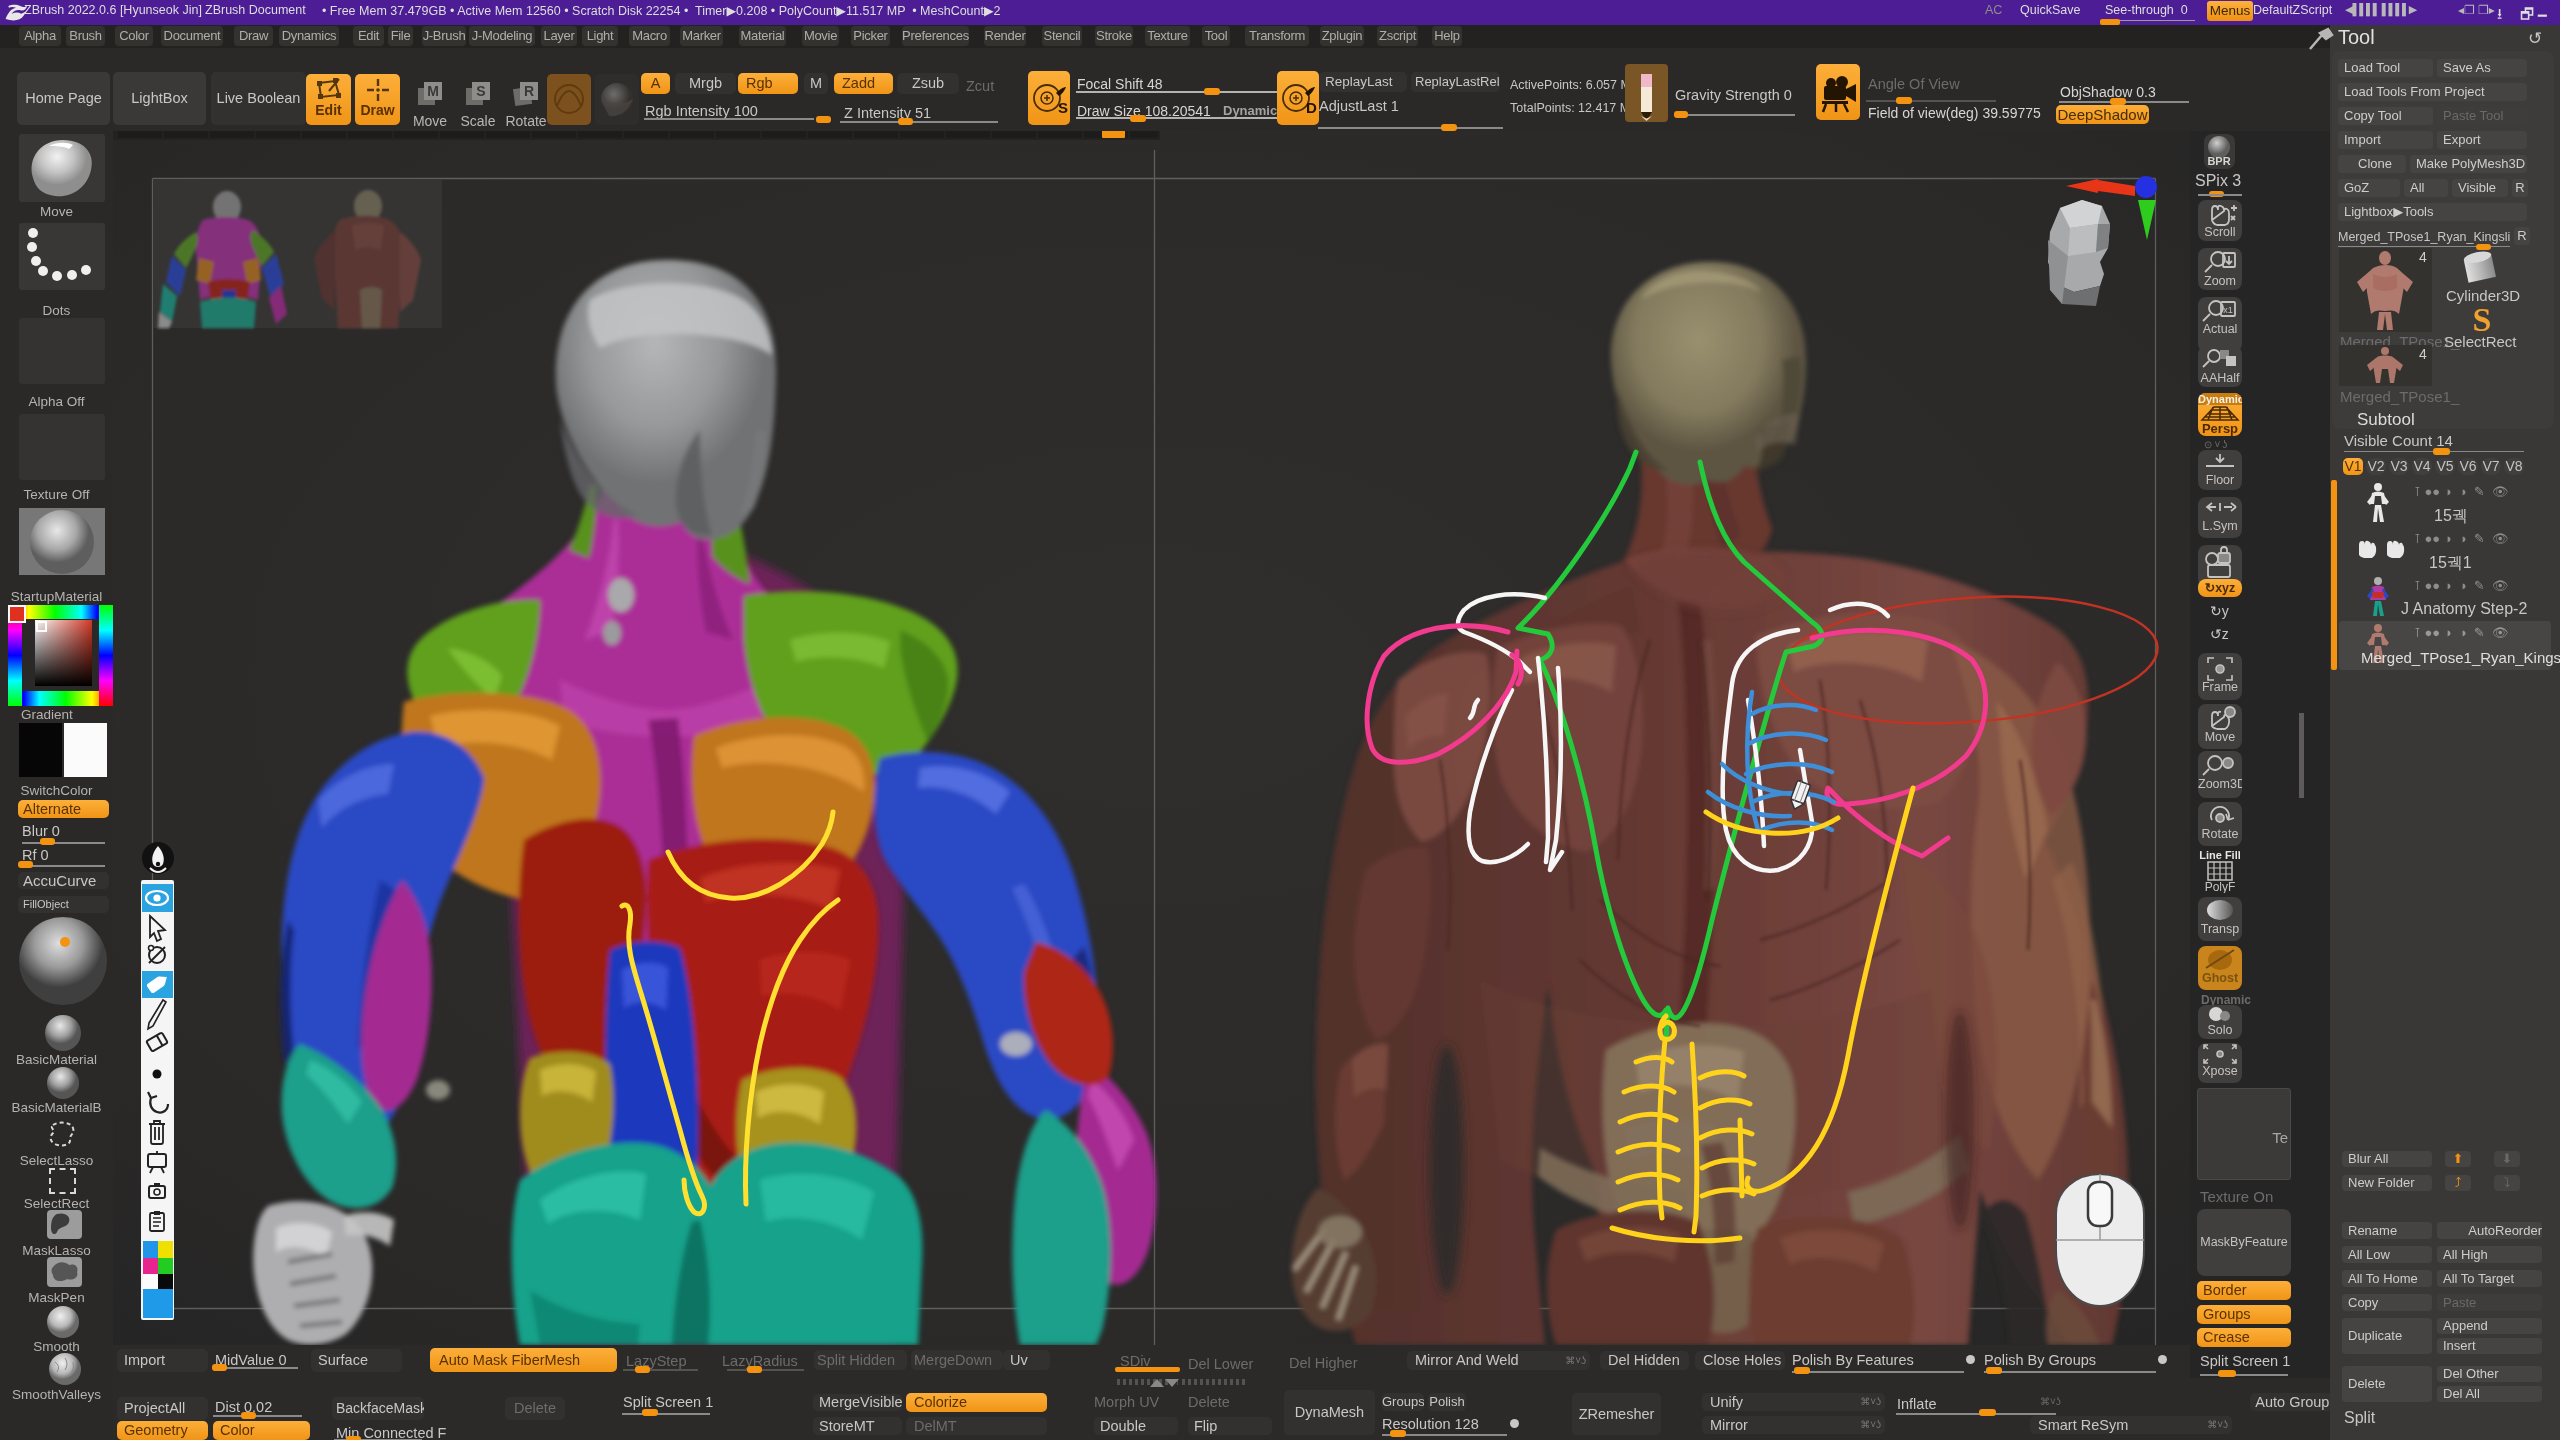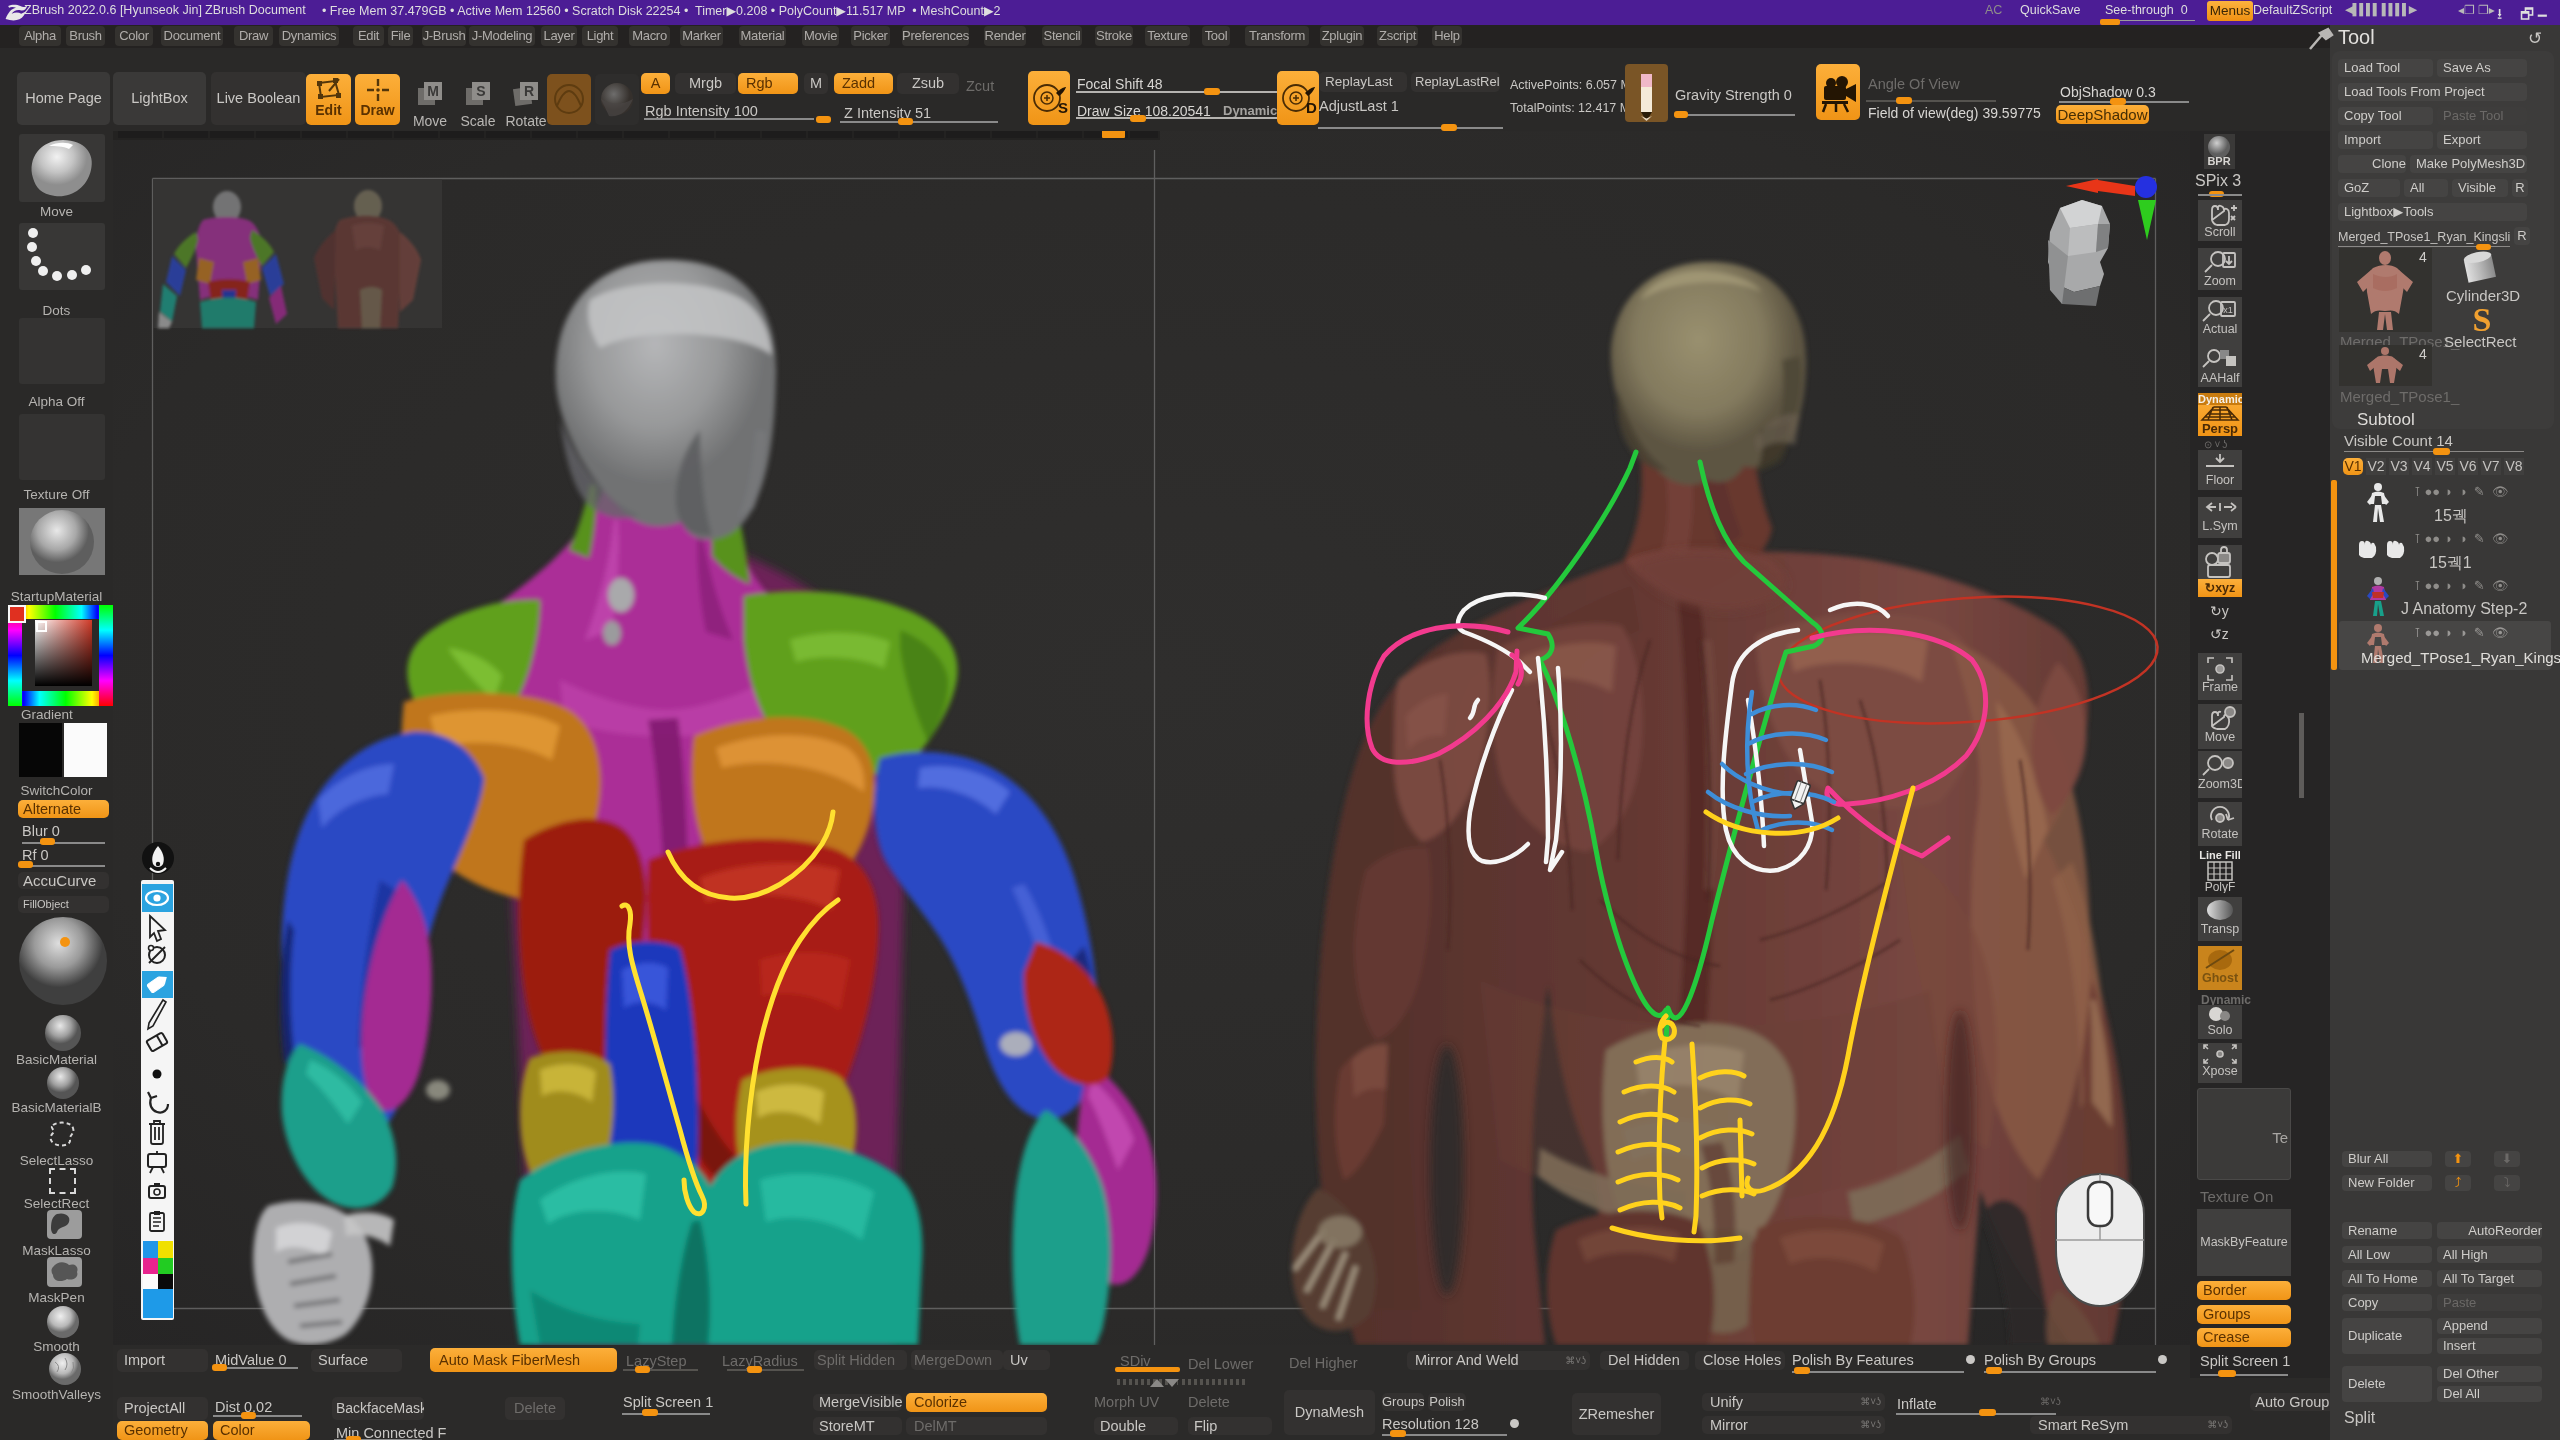--- a/index.html
+++ b/index.html
@@ -28,21 +28,21 @@
 #canvas { position:absolute; left:113px; top:131px; width:2077px; height:1214px; background:#2c2b2b; overflow:hidden; }
 
 #leftbar { position:absolute; left:0; top:131px; width:113px; height:1309px; background:#2a2928; z-index:3; }
 .thumb { position:absolute; left:19px; width:86px; background:#383736; border-radius:3px; }
 .tlabel { position:absolute; width:113px; left:0; text-align:center; color:#b5b3b0; font-size:13.5px; white-space:nowrap; }
 
 #rightgap { position:absolute; left:2190px; top:131px; width:140px; height:1247px; background:#262525; z-index:3; }
 #rightpanel { position:absolute; left:2330px; top:25px; width:230px; height:1415px; background:#393837; z-index:4; }
 .rbtn { position:absolute; background:#454443; border-radius:4px; color:#cfcdca; font-size:13px; text-align:center; overflow:hidden; white-space:nowrap; }
 .rbtn.dim { color:#6b6967; background:#3e3d3c; }
-.sbtn { position:absolute; background:#403f3e; border-radius:0; color:#c5c3c0; font-size:12.5px; text-align:center; overflow:hidden; } .sbtn.orange { background:linear-gradient(#fcaf3a,#f09416); color:#452e05; }
+.sbtn { position:absolute; background:#403f3e; border-radius:8px; color:#c5c3c0; font-size:12.5px; text-align:center; overflow:hidden; } .sbtn.orange { background:linear-gradient(#fcaf3a,#f09416); color:#452e05; }
 
 #bottombar { position:absolute; left:0; top:1345px; width:2560px; height:95px; background:#2b2a29; z-index:1; }
 .ico { position:absolute; }
 </style>
 </head>
 <body>
 <div id="root">
   <div id="titlebar">
     <svg class="abs" style="left:3px;top:2px" width="26" height="21" viewBox="0 0 30 21">
         <path d="M3 18 C6 10 10 6 15 5 C12 4 9 4 7 5 L6 3 C10 1 16 1 20 3 C24 5 26 4 28 2 C27 7 24 9 20 8 C16 7 12 9 10 12 C14 10 18 10 21 12 L27 9 L24 14 C20 20 12 21 3 18 Z" fill="#e8e8e8"></path>
@@ -978,21 +978,21 @@
     <div class="lbl" style="left:8px;top:1px;font-size:20px;color:#e2e0dd">Tool</div>
     <div class="lbl" style="left:198px;top:3px;font-size:17px">↺</div>
     <div class="abs" style="left:2px;top:26px;width:222px;height:378px;background:#3d3c3b;border-radius:8px"></div>
     <div class="rbtn" style="left:8px;top:34px;width:95px;height:18px;line-height:18px;text-align:left;padding-left:6px">Load Tool</div>
     <div class="rbtn" style="left:107px;top:34px;width:90px;height:18px;line-height:18px;text-align:left;padding-left:6px">Save As</div>
     <div class="rbtn" style="left:8px;top:58px;width:189px;height:18px;line-height:18px;text-align:left;padding-left:6px">Load Tools From Project</div>
     <div class="rbtn" style="left:8px;top:82px;width:95px;height:18px;line-height:18px;text-align:left;padding-left:6px">Copy Tool</div>
     <div class="rbtn dim" style="left:107px;top:82px;width:90px;height:18px;line-height:18px;text-align:left;padding-left:6px">Paste Tool</div>
     <div class="rbtn" style="left:8px;top:106px;width:95px;height:18px;line-height:18px;text-align:left;padding-left:6px">Import</div>
     <div class="rbtn" style="left:107px;top:106px;width:90px;height:18px;line-height:18px;text-align:left;padding-left:6px">Export</div>
-    <div class="rbtn" style="left:8px;top:130px;width:68px;height:18px;line-height:18px;text-align:right;padding-left:6px">Clone</div>
+    <div class="rbtn" style="left:8px;top:130px;width:68px;height:18px;line-height:18px;text-align:center;padding-left:6px">Clone</div>
     <div class="rbtn" style="left:80px;top:130px;width:117px;height:18px;line-height:18px;text-align:left;padding-left:6px">Make PolyMesh3D</div>
     <div class="rbtn" style="left:8px;top:154px;width:62px;height:18px;line-height:18px;text-align:left;padding-left:6px">GoZ</div>
     <div class="rbtn" style="left:74px;top:154px;width:44px;height:18px;line-height:18px;text-align:left;padding-left:6px">All</div>
     <div class="rbtn" style="left:122px;top:154px;width:56px;height:18px;line-height:18px;text-align:left;padding-left:6px">Visible</div>
     <div class="rbtn" style="left:182px;top:154px;width:16px;height:18px;line-height:18px">R</div>
     <div class="rbtn" style="left:8px;top:178px;width:189px;height:18px;line-height:18px;text-align:left;padding-left:6px">Lightbox▶Tools</div>
     <div class="lbl" style="left:8px;top:205px;font-size:12.5px">Merged_TPose1_Ryan_Kingsli</div>
     <div class="abs" style="left:8px;top:221px;width:172px;height:1px;background:#8a8886"></div>
     <div class="sl-handle" style="left:146px;top:219px;width:15px;height:6px"></div>
     <div class="rbtn" style="left:184px;top:202px;width:16px;height:18px;line-height:18px">R</div>

